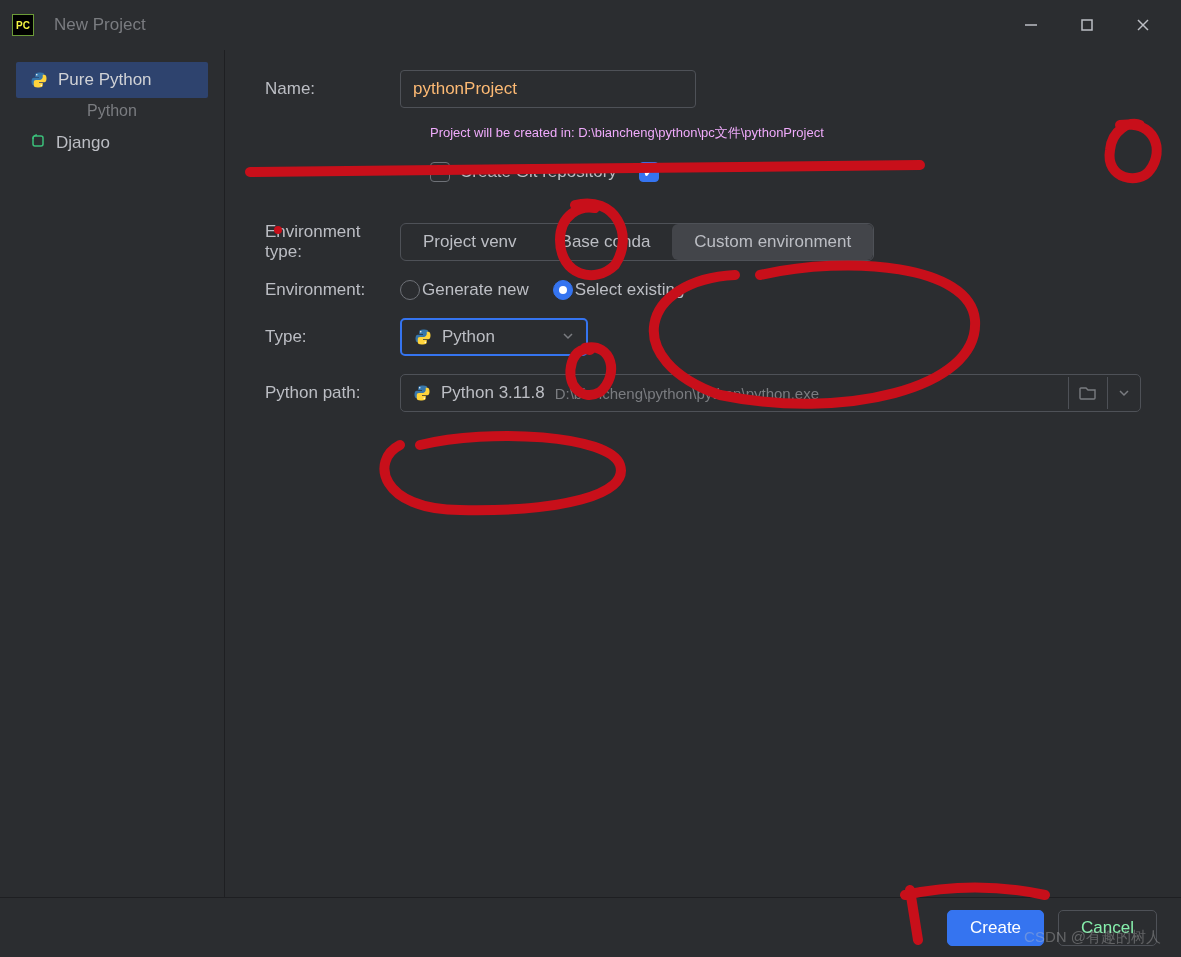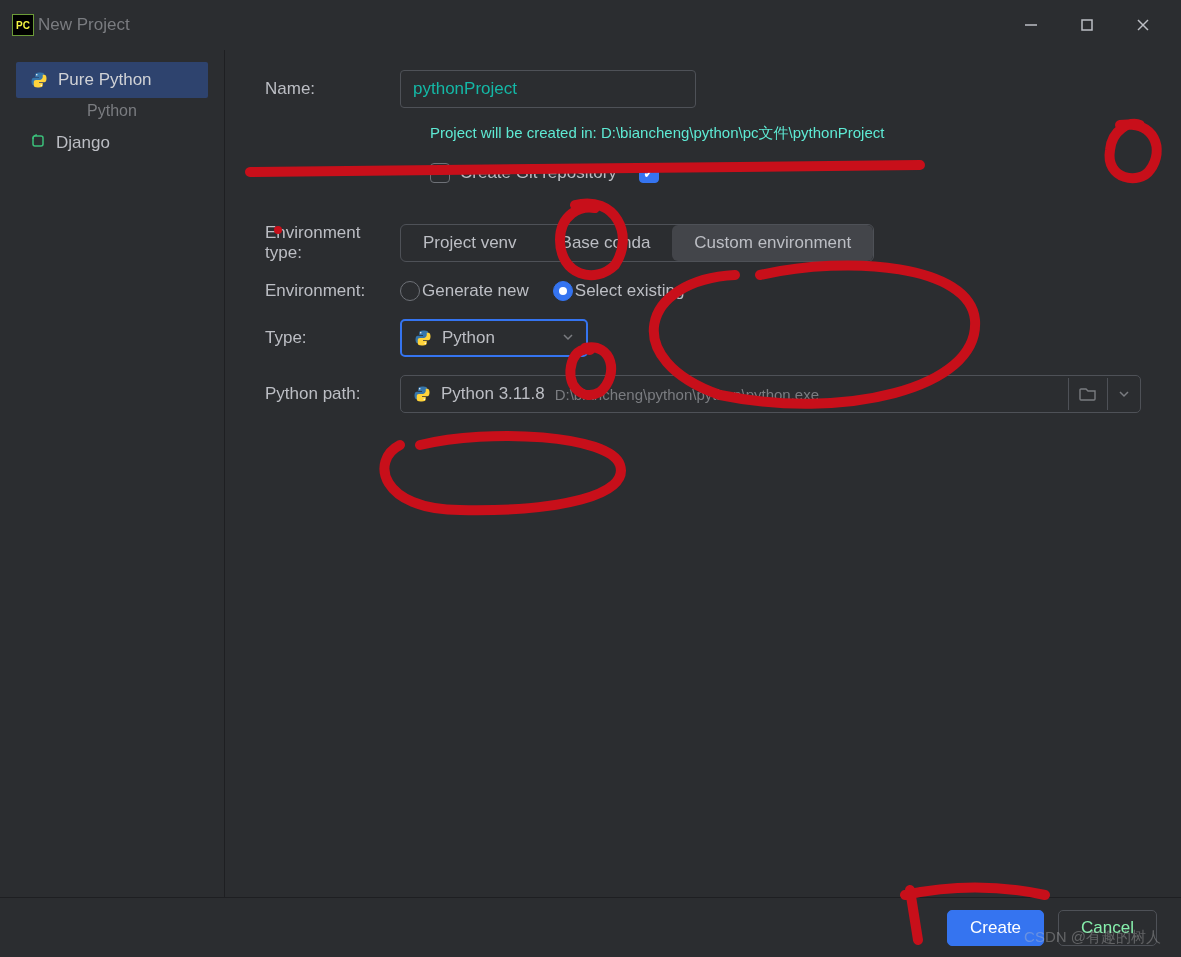--- a/index.html
+++ b/index.html
@@ -27,21 +27,21 @@
       width: 22px;
       height: 22px;
       background: #000;
       border: 1px solid #6b9b37;
       display: flex;
       align-items: center;
       justify-content: center;
       font-size: 10px;
       font-weight: bold;
       color: #f5f542;
-      margin-right: 4px;
+      margin-right: 20px;
       text-align: center;
     }
     .title-text {
       font-size: 17px;
       color: #7a7c80;
     }
     .window-controls {
       margin-left: auto;
       display: flex;
       gap: 36px;
@@ -98,21 +98,21 @@
     }
     .form-label {
       width: 165px;
       font-size: 17px;
       color: #bcbec4;
       padding-left: 30px;
     }
     .text-input {
       background: #2b2d30;
       border: 1px solid #4e5157;
-      color: #14b8a6;
+      color: #fdba74;
       padding: 8px 12px;
       font-size: 17px;
       border-radius: 4px;
     }
     .name-input {
       width: 296px;
     }
     .location-wrapper {
       display: flex;
       flex: 1;
@@ -129,22 +129,22 @@
       color: #bcbec4;
       font-size: 17px;
     }
     .browse-btn {
       padding: 6px 10px;
       cursor: pointer;
       display:flex;
       align-items:center;
     }
     .hint-text {
-      font-size: 15px;
-      color: #5eead4;
+      font-size: 13px;
+      color: #f0abfc;
       margin-left: 165px;
       padding-left: 30px;
       margin-bottom: 20px;
       margin-top: -2px;
     }
     .checkbox-row {
       display: flex;
       align-items: center;
       gap: 22px;
       margin-left: 165px;

